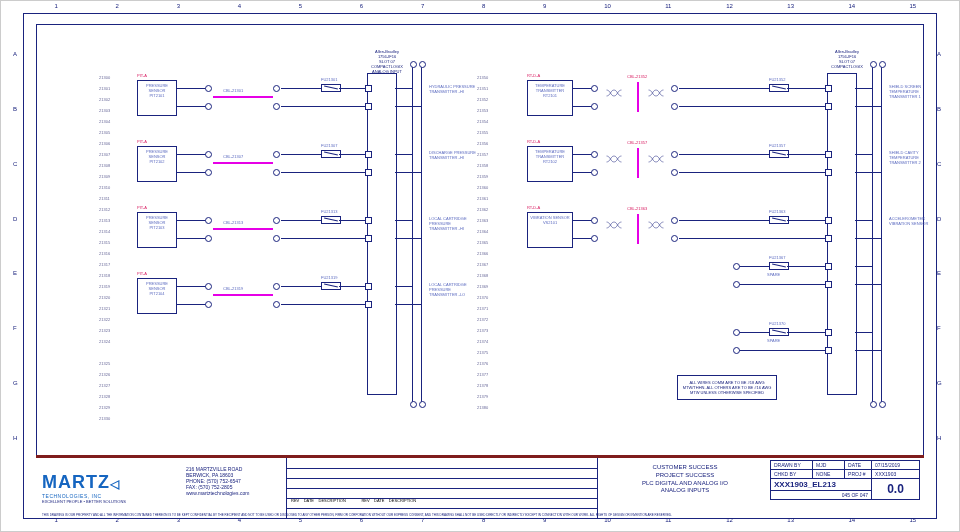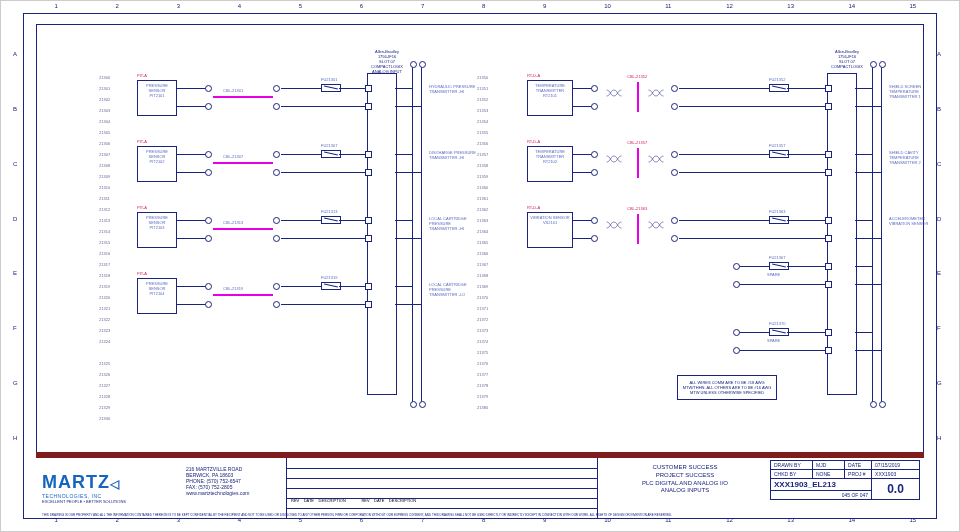--- a/index.html
+++ b/index.html
@@ -18,21 +18,21 @@
   .wire{position:absolute;height:1px;background:#1a237e;}
   .wireV{position:absolute;width:1px;background:#1a237e;}
   .wireMag{position:absolute;height:2px;background:#e600e6;}
   .term{position:absolute;width:5px;height:5px;border:1px solid #1a237e;border-radius:50%;background:#fff;}
   .term2{position:absolute;width:5px;height:5px;border:1px solid #1a237e;background:#fff;}
   .lbl{position:absolute;font-size:4px;color:#5c6bc0;}
   .lblR{position:absolute;font-size:4px;color:#d81b60;}
   .fuse{position:absolute;width:18px;height:6px;border:1px solid #1a237e;background:#fff;}
   .fuse::after{content:"";position:absolute;left:2px;right:2px;top:2px;height:1px;background:#1a237e;transform:rotate(12deg);}
   .cblbox{position:absolute;border:1px solid #1a237e;font-size:4px;color:#1a237e;padding:4px;background:#fff;text-align:center;width:90px;}
-  .title{position:absolute;right:12px;bottom:0;left:12px;height:60px;border-top:6px solid #7f1d1d;}
+  .title{position:absolute;right:12px;bottom:0;left:12px;height:60px;border-top:3px solid #7f1d1d;}
   .title .logo{position:absolute;left:6px;top:14px;}
   .title .logo .m{font-size:18px;font-weight:bold;color:#1565c0;letter-spacing:1px;}
   .title .logo .t{font-size:5px;color:#1565c0;letter-spacing:0.5px;}
   .title .logo .s{font-size:4px;color:#1a237e;}
   .title .addr{position:absolute;left:150px;top:8px;font-size:5px;color:#1a237e;line-height:1.2;}
   .title .mid{position:absolute;left:250px;top:0;bottom:0;width:310px;border-left:1px solid #1a237e;border-right:1px solid #1a237e;}
   .title .mid .row{position:absolute;left:0;right:0;border-bottom:1px solid #1a237e;height:10px;}
   .title .projtitle{position:absolute;left:570px;right:160px;top:6px;text-align:center;font-size:6px;color:#1a237e;line-height:1.3;}
   .title .right{position:absolute;right:4px;top:2px;width:150px;font-size:5px;color:#1a237e;}
   .title .right table{border-collapse:collapse;width:100%;}

